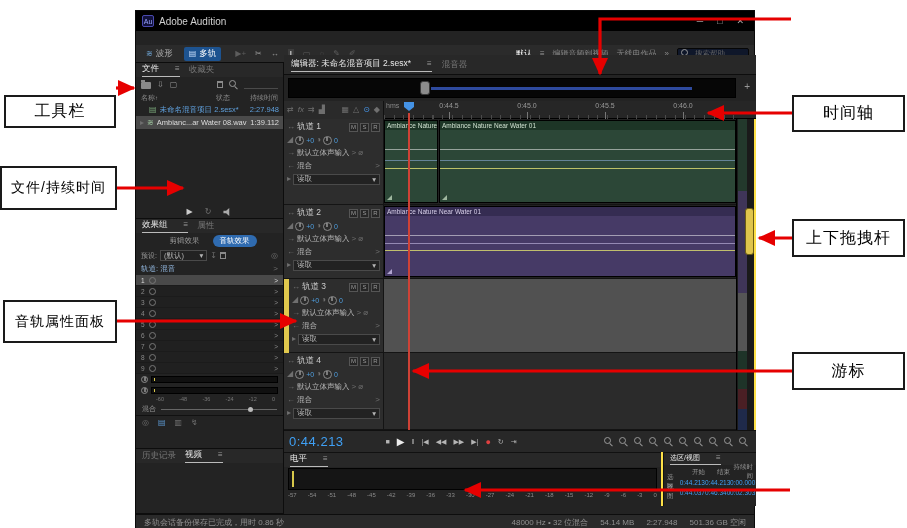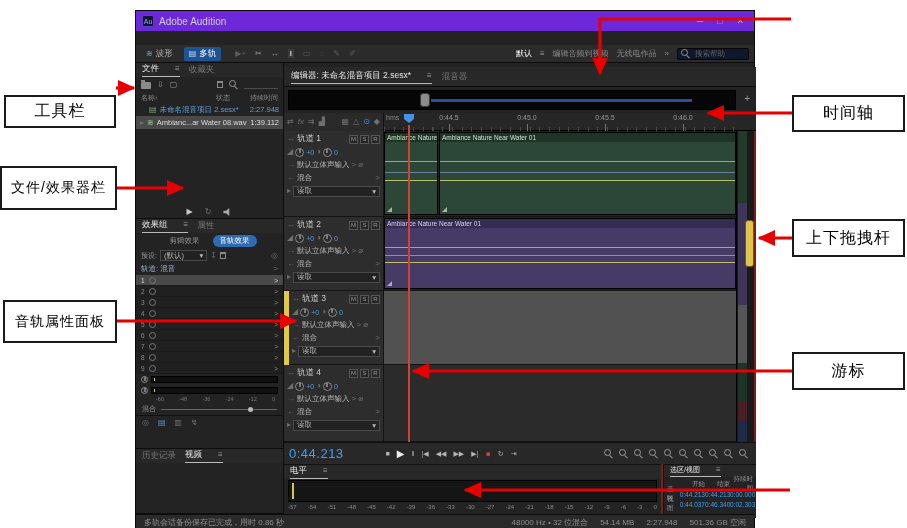--- a/index.html
+++ b/index.html
@@ -4,21 +4,21 @@
 <style>
   html,body{margin:0;padding:0;background:#fff;font-family:"Liberation Sans","DejaVu Sans",sans-serif;}
   .canvas{position:relative;width:907px;height:528px;background:#fff;overflow:hidden;}
   *{box-sizing:border-box;}
   
   .callout{position:absolute;background:#fff;border:2px solid #1a1a1a;display:flex;align-items:center;justify-content:center;
            font-size:16px;color:#000;z-index:20;letter-spacing:1px;}
   .arrows{position:absolute;left:0;top:0;width:907px;height:528px;z-index:15;pointer-events:none;}
   
   .app{position:absolute;left:135px;top:10px;width:620px;height:518px;background:#232323;border:1px solid #0a0a0a;color:#b5b5b5;z-index:1;}
-  .titlebar{position:absolute;left:0;top:0;width:100%;height:20px;background:#6d28d9;display:flex;align-items:center;padding:0 6px;gap:5px;}
+  .titlebar{position:absolute;left:0;top:0;width:100%;height:20px;background:#000000;display:flex;align-items:center;padding:0 6px;gap:5px;}
   .aulogo{width:12px;height:12px;background:#12123c;border:1px solid #4a4ab0;color:#9aa6ff;font-size:7px;display:flex;align-items:center;justify-content:center;border-radius:2px;}
   .apptitle{font-size:10px;color:#cfcfcf;}
   .wbtns{margin-left:auto;display:flex;gap:14px;font-size:9px;color:#b5b5b5;padding-right:4px;}
   .menubar{position:absolute;left:0;top:20px;width:100%;height:14px;background:#232323;display:flex;align-items:center;gap:11px;padding:0 8px;font-size:9.5px;color:#c5c5c5;}
   .toolbar{position:absolute;left:0;top:34px;width:100%;height:18px;background:#2b2b2b;border-bottom:1px solid #0c0c0c;display:flex;align-items:center;padding:0 5px;gap:6px;}
   .viewbtn{display:flex;align-items:center;gap:3px;font-size:8.5px;color:#b0b0b0;padding:1px 5px;border-radius:2px;}
   .viewbtn .ic{color:#6fa7d8;}
   .viewbtn.active{background:#1d5390;color:#fff;}
   .viewbtn.active .ic{color:#cfe3ff;}
   .tools{display:flex;gap:9px;margin-left:8px;font-size:8px;color:#999;align-items:center;}
@@ -56,21 +56,21 @@
   .frow{display:flex;align-items:center;height:13px;padding:0 4px;gap:3px;font-size:7.5px;}
   .minitransport{position:absolute;bottom:2px;left:0;width:100%;display:flex;justify-content:center;gap:12px;align-items:center;}
   .segbtn{font-size:7.5px;padding:1px 7px;border-radius:7px;color:#999;}
   .segbtn.on{background:#2f6bb0;color:#fff;}
   .slotrow{display:flex;align-items:center;gap:4px;height:11px;padding:0 5px;border-bottom:1px solid #1b1b1b;background:#202020;font-size:6.5px;color:#8a8a8a;}
   .slotrow .pw{width:7px;height:7px;border:1px solid #777;border-radius:50%;display:inline-block;}
   .slotrow.sel{background:#494949;color:#ddd;}
   .iobar{flex:1;height:7px;background:#101010;border:1px solid #000;position:relative;}
   .iobar::before{content:"";position:absolute;left:2px;top:1px;bottom:1px;width:1px;background:#d8c84a;}
   
-  .main{position:absolute;left:148px;top:56px;width:472px;height:451px;background:#7f1d1d;}
+  .main{position:absolute;left:148px;top:44px;width:472px;height:451px;background:#fde047;}
   .edittabs{position:absolute;left:0;top:0;width:100%;height:20px;background:#282828;border-bottom:1px solid #0d0d0d;display:flex;align-items:center;gap:10px;padding:0 7px;}
   .navigator{position:absolute;left:0;top:20px;width:100%;height:26px;background:#232323;}
   .navblack{position:absolute;left:4px;top:3px;right:20px;bottom:3px;background:#060606;border:1px solid #000;}
   .navhandle{position:absolute;left:131px;top:2px;width:10px;height:14px;background:#8c8c8c;border:1px solid #3a3a3a;border-radius:3px;}
   .navline{position:absolute;left:142px;top:8px;width:261px;height:3px;background:#2e4a9e;}
   .rulerrow{position:absolute;left:0;top:46px;width:100%;height:18px;background:#262626;border-bottom:1px solid #000;}
   .rulcorner{position:absolute;left:0;top:0;width:100px;height:18px;background:#2a2a2a;border-right:1px solid #111;display:flex;align-items:center;gap:4px;padding:0 3px;font-size:7px;}
   .ruler{position:absolute;left:100px;top:0;width:352px;height:18px;}
   .ruler .minor{position:absolute;left:0;right:0;bottom:0;height:4px;background:repeating-linear-gradient(to right,#4a4a4a 0 1px,transparent 1px 9.7px);}
   .rlabel{position:absolute;top:1px;font-size:7px;color:#9a9a9a;transform:translateX(-50%);}
@@ -693,17 +693,17 @@
     <line x1="792" y1="113" x2="708" y2="113" stroke="#e60000" stroke-width="3.2" marker-end="url(#ah)"></line>
     <line x1="117" y1="188" x2="183" y2="188" stroke="#e60000" stroke-width="3.2" marker-end="url(#ah)"></line>
     <line x1="792" y1="238" x2="759" y2="238" stroke="#e60000" stroke-width="3.2" marker-end="url(#ah)"></line>
     <line x1="117" y1="321" x2="296" y2="321" stroke="#e60000" stroke-width="3.2" marker-end="url(#ah)"></line>
     <line x1="792" y1="371" x2="413" y2="371" stroke="#e60000" stroke-width="3.2" marker-end="url(#ah)"></line>
     <line x1="790" y1="490" x2="465" y2="490" stroke="#e60000" stroke-width="3.2" marker-end="url(#ah)"></line>
   </svg>
 
   <div class="callout" style="left:4px;top:72px;width:112px;height:33px;margin-top:23px;">工具栏</div>
   <div class="callout" style="left:792px;top:95px;width:113px;height:37px;">时间轴</div>
-  <div class="callout" style="left:0px;top:166px;width:117px;height:44px;font-size:14px;">文件/效果器栏</div>
+  <div class="callout" style="left:0px;top:166px;width:117px;height:44px;font-size:14px;">文件/持续时间</div>
   <div class="callout" style="left:792px;top:219px;width:113px;height:38px;">上下拖拽杆</div>
   <div class="callout" style="left:3px;top:300px;width:114px;height:43px;font-size:14px;">音轨属性面板</div>
   <div class="callout" style="left:792px;top:352px;width:113px;height:38px;">游标</div>
 </div>
 
 </body></html>

